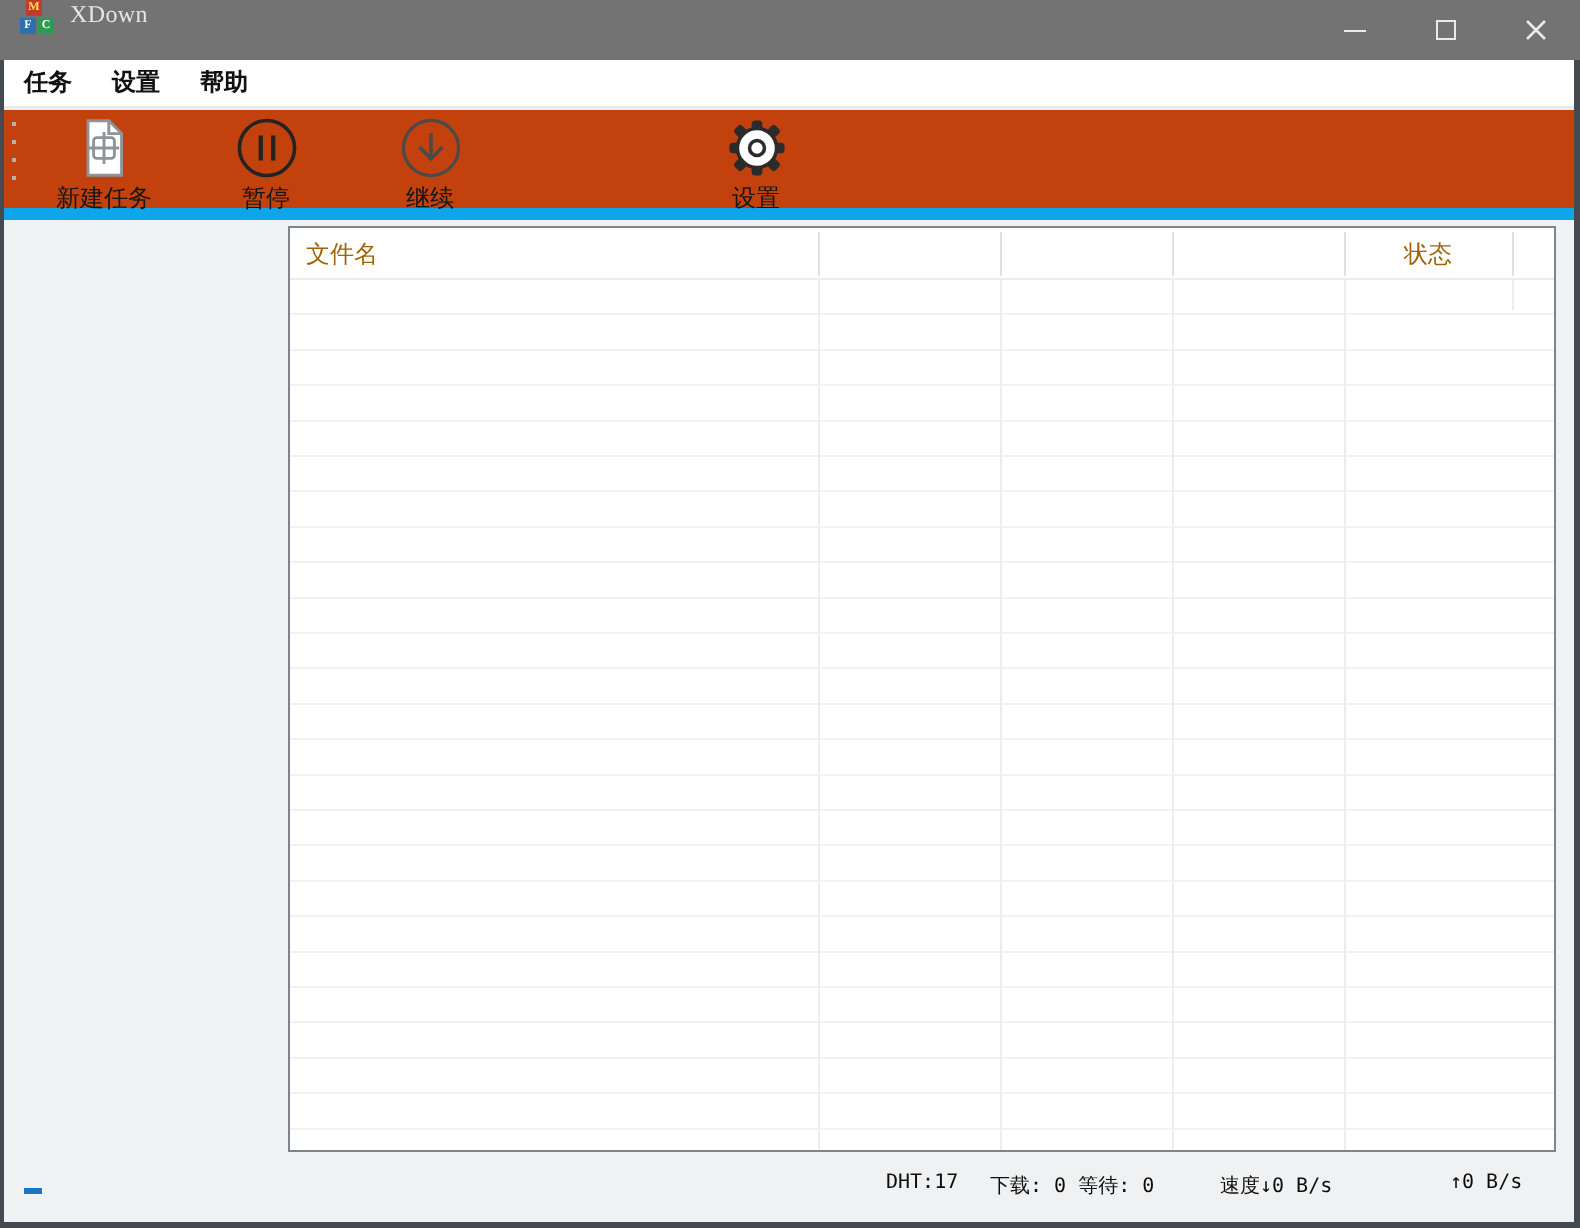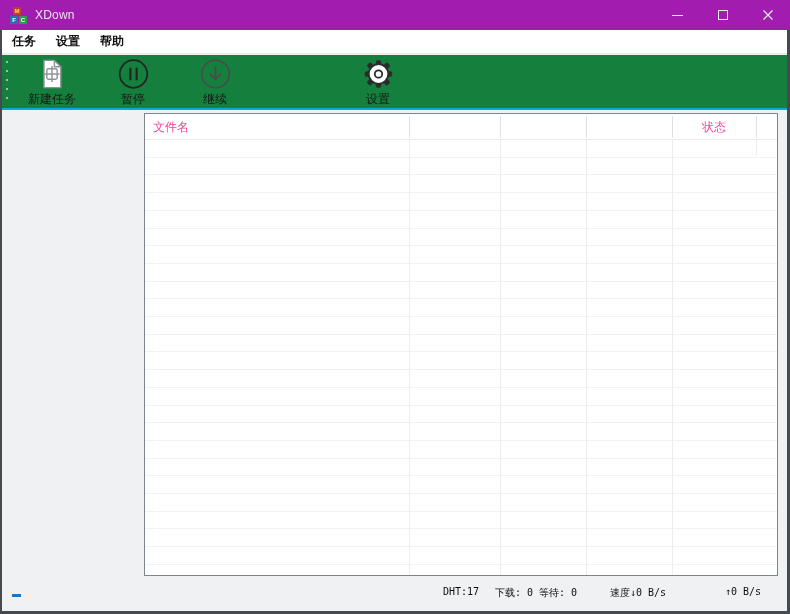--- a/index.html
+++ b/index.html
@@ -11,21 +11,21 @@
     background:#454a51; overflow:hidden;
   }
   .inner{
     position:absolute; left:2px; top:0; right:3px; bottom:3px;
     background:#f0f1f2;
   }
 
   
   .titlebar{
     position:absolute; left:-2px; top:0; width:790px; height:30px;
-    background:#a21caf; display:flex; align-items:center;
+    background:#737373; display:flex; align-items:flex-start;font-family:Liberation Serif, serif;
   }
   .app-icon{ position:relative; width:17px; height:17px; margin-left:10px; }
   .blk{ position:absolute; width:8px; height:8px; font-size:6px; line-height:8px;
         text-align:center; color:#ffe14d; font-weight:bold; }
   .blk.b-top{ left:3px; top:0; background:#c23b2e; }
   .blk.b-left{ left:0; top:9px; background:#2e6fae; color:#fff; }
   .blk.b-right{ left:9px; top:9px; background:#2f9a52; color:#fff; }
   .tb-title{ color:#e3e6e9; font-size:12px; margin-left:8px; letter-spacing:.2px; }
   .win-controls{ margin-left:auto; display:flex; height:100%; }
   .win-btn{ width:45px; height:100%; display:flex; align-items:center; justify-content:center; cursor:default; }
@@ -37,21 +37,21 @@
     position:absolute; left:0; top:30px; right:0; height:24px;
     background:#ffffff; display:flex; align-items:center;
     border-bottom:1px solid #e9e9e9;
     font-weight:bold;
   }
   .menu-item{ font-size:12px; color:#111; padding:0 10px; line-height:23px; }
 
   
   .toolbar{
     position:absolute; left:0; top:55px; right:0; height:55px;
-    background:#15803d; border-bottom:2px solid #0ea5e9;
+    background:#c2410c; border-bottom:6px solid #0ea5e9;
   }
   .gripper{
     position:absolute; left:4px; top:6px; bottom:8px; width:2px;
     background:repeating-linear-gradient(to bottom,#b3b3b3 0 2px,transparent 2px 9px);
   }
   .tool-btn{
     position:absolute; top:2px; width:76px; height:51px;
     display:flex; flex-direction:column; align-items:center; justify-content:flex-start;
   }
   .tool-btn svg{ display:block; margin-top:1px; }
@@ -78,21 +78,21 @@
   .tree-child{
     position:absolute; left:35px; font-size:12px; color:#000; line-height:14px; white-space:nowrap;
   }
 
   .tablepanel{
     position:absolute; left:142px; top:113px; width:634px; height:463px;
     background:#fff; border:1px solid #7e848b;
   }
   .thead{ position:absolute; left:0; top:0; right:0; height:26px; background:#fff;
           border-bottom:1px solid #ececec; }
-  .th{ position:absolute; top:0; height:40px; line-height:26px; font-size:12px; color:#ec4899;
+  .th{ position:absolute; top:0; height:40px; line-height:26px; font-size:12px; color:#a16207;
        text-align:center; white-space:nowrap; }
   .th.first{ text-align:left; padding-left:8px; }
   .hsep{ position:absolute; top:2px; bottom:1px; width:1px; background:#e0e0e0; }
   .tbody{
     position:absolute; left:0; top:26px; right:0; bottom:0;
     background:repeating-linear-gradient(to bottom,
       transparent 0, transparent 16.7px, #f2f2f2 16.7px, #f2f2f2 17.7px);
   }
   .vline{ position:absolute; top:0; bottom:0; width:1px; background:#ededed; }
   .vstub{ position:absolute; top:0; height:15px; width:1px; background:#ededed; }

